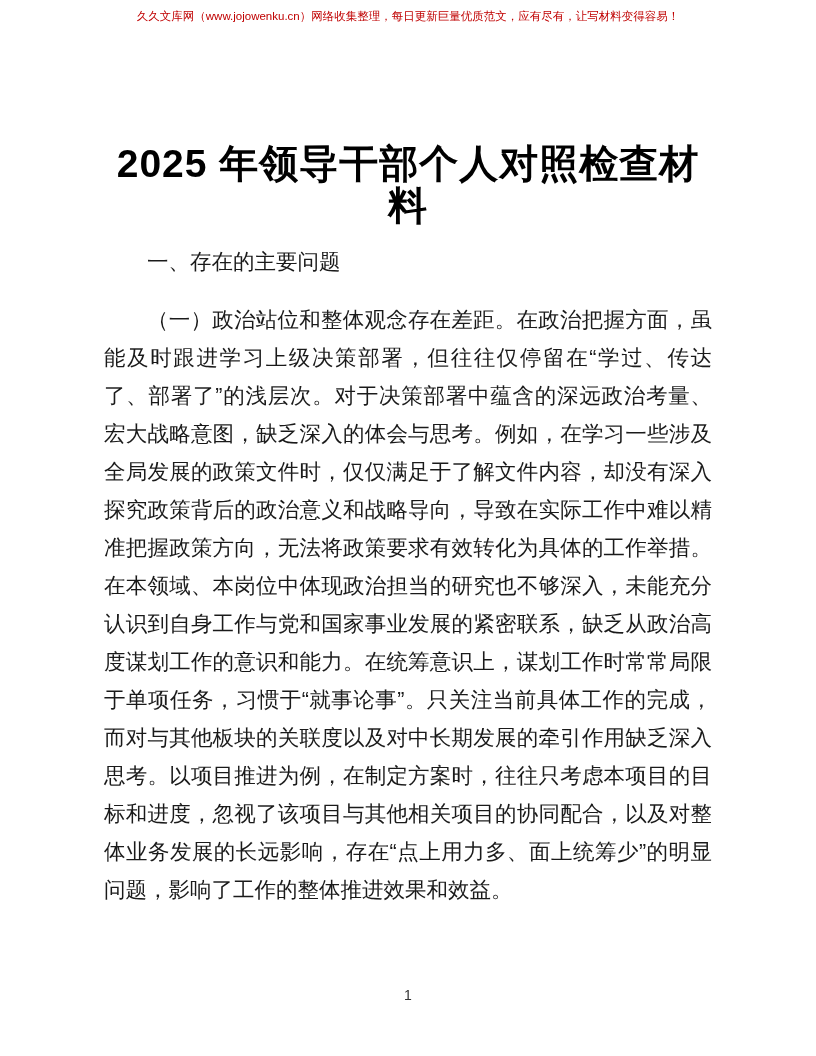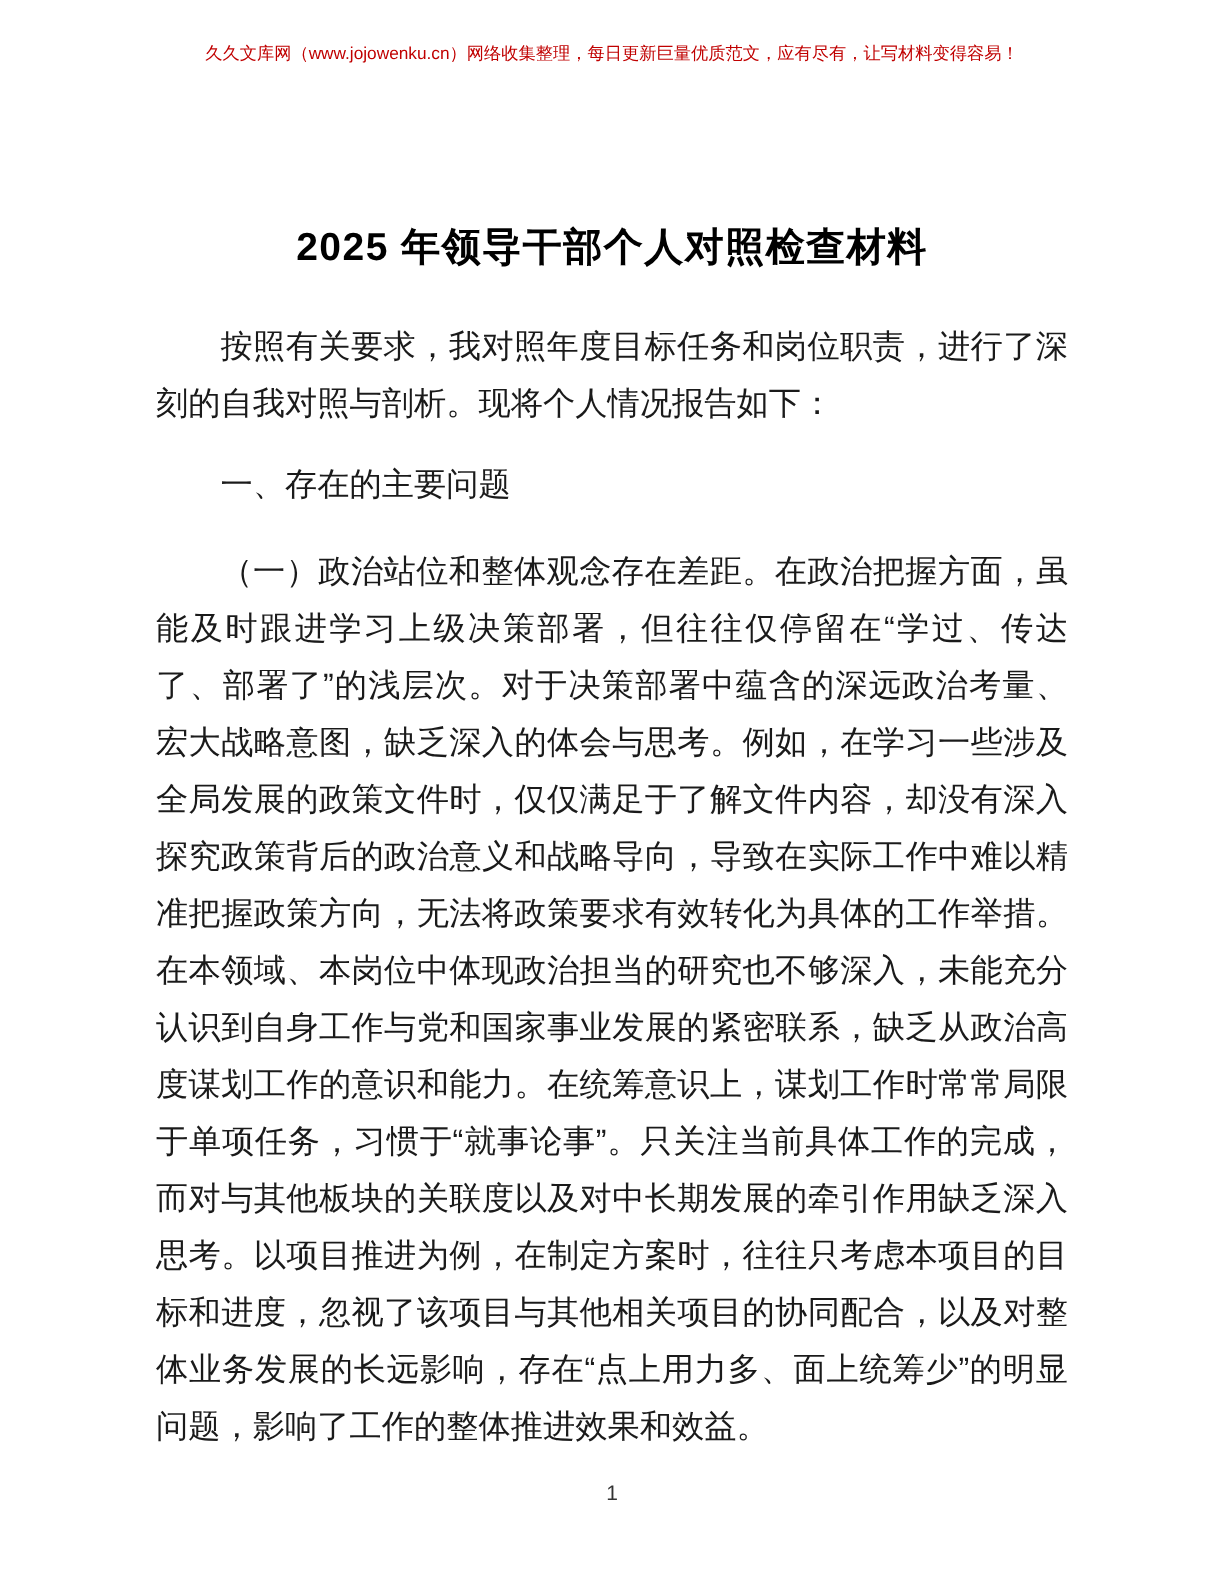--- a/index.html
+++ b/index.html
@@ -20,29 +20,28 @@
   .doc-header {
     position: absolute;
     top: 8px;
     left: 0;
     right: 0;
     text-align: center;
     font-size: 11.5px;
     line-height: 16px;
     color: #c00000;
     white-space: nowrap;
-    margin-top: 20px;
   }
   .content {
     padding: 0 104px;
   }
   .doc-title {
     margin: 0;
     padding-top: 143px;
-    font-size: 26px;
+    font-size: 39px;
     line-height: 42px;
     font-weight: 700;
     letter-spacing: 1px;
     text-align: center;
     color: #000000;
   }
   .body-para {
     margin: 0;
     font-size: 21.5px;
     line-height: 38px;
@@ -68,21 +67,20 @@
 <body>
 
 <div class="page">
 
   <div class="doc-header">久久文库网（www.jojowenku.cn）网络收集整理，每日更新巨量优质范文，应有尽有，让写材料变得容易！</div>
 
   <div class="content">
 
     <h1 class="doc-title">2025 年领导干部个人对照检查材料</h1>
 
-    <p class="body-para para-intro">按照有关要求，我对照年度目标任务和岗位职责，进行了深刻的自我对照与剖析。现将个人情况报告如下：</p>
 
     <p class="body-para para-heading">一、存在的主要问题</p>
 
     <p class="body-para para-issue">（一）政治站位和整体观念存在差距。在政治把握方面，虽能及时跟进学习上级决策部署，但往往仅停留在“学过、传达了、部署了”的浅层次。对于决策部署中蕴含的深远政治考量、宏大战略意图，缺乏深入的体会与思考。例如，在学习一些涉及全局发展的政策文件时，仅仅满足于了解文件内容，却没有深入探究政策背后的政治意义和战略导向，导致在实际工作中难以精准把握政策方向，无法将政策要求有效转化为具体的工作举措。在本领域、本岗位中体现政治担当的研究也不够深入，未能充分认识到自身工作与党和国家事业发展的紧密联系，缺乏从政治高度谋划工作的意识和能力。在统筹意识上，谋划工作时常常局限于单项任务，习惯于“就事论事”。只关注当前具体工作的完成，而对与其他板块的关联度以及对中长期发展的牵引作用缺乏深入思考。以项目推进为例，在制定方案时，往往只考虑本项目的目标和进度，忽视了该项目与其他相关项目的协同配合，以及对整体业务发展的长远影响，存在“点上用力多、面上统筹少”的明显问题，影响了工作的整体推进效果和效益。</p>
 
   </div>
 
   <div class="page-number">1</div>
 
 </div>

